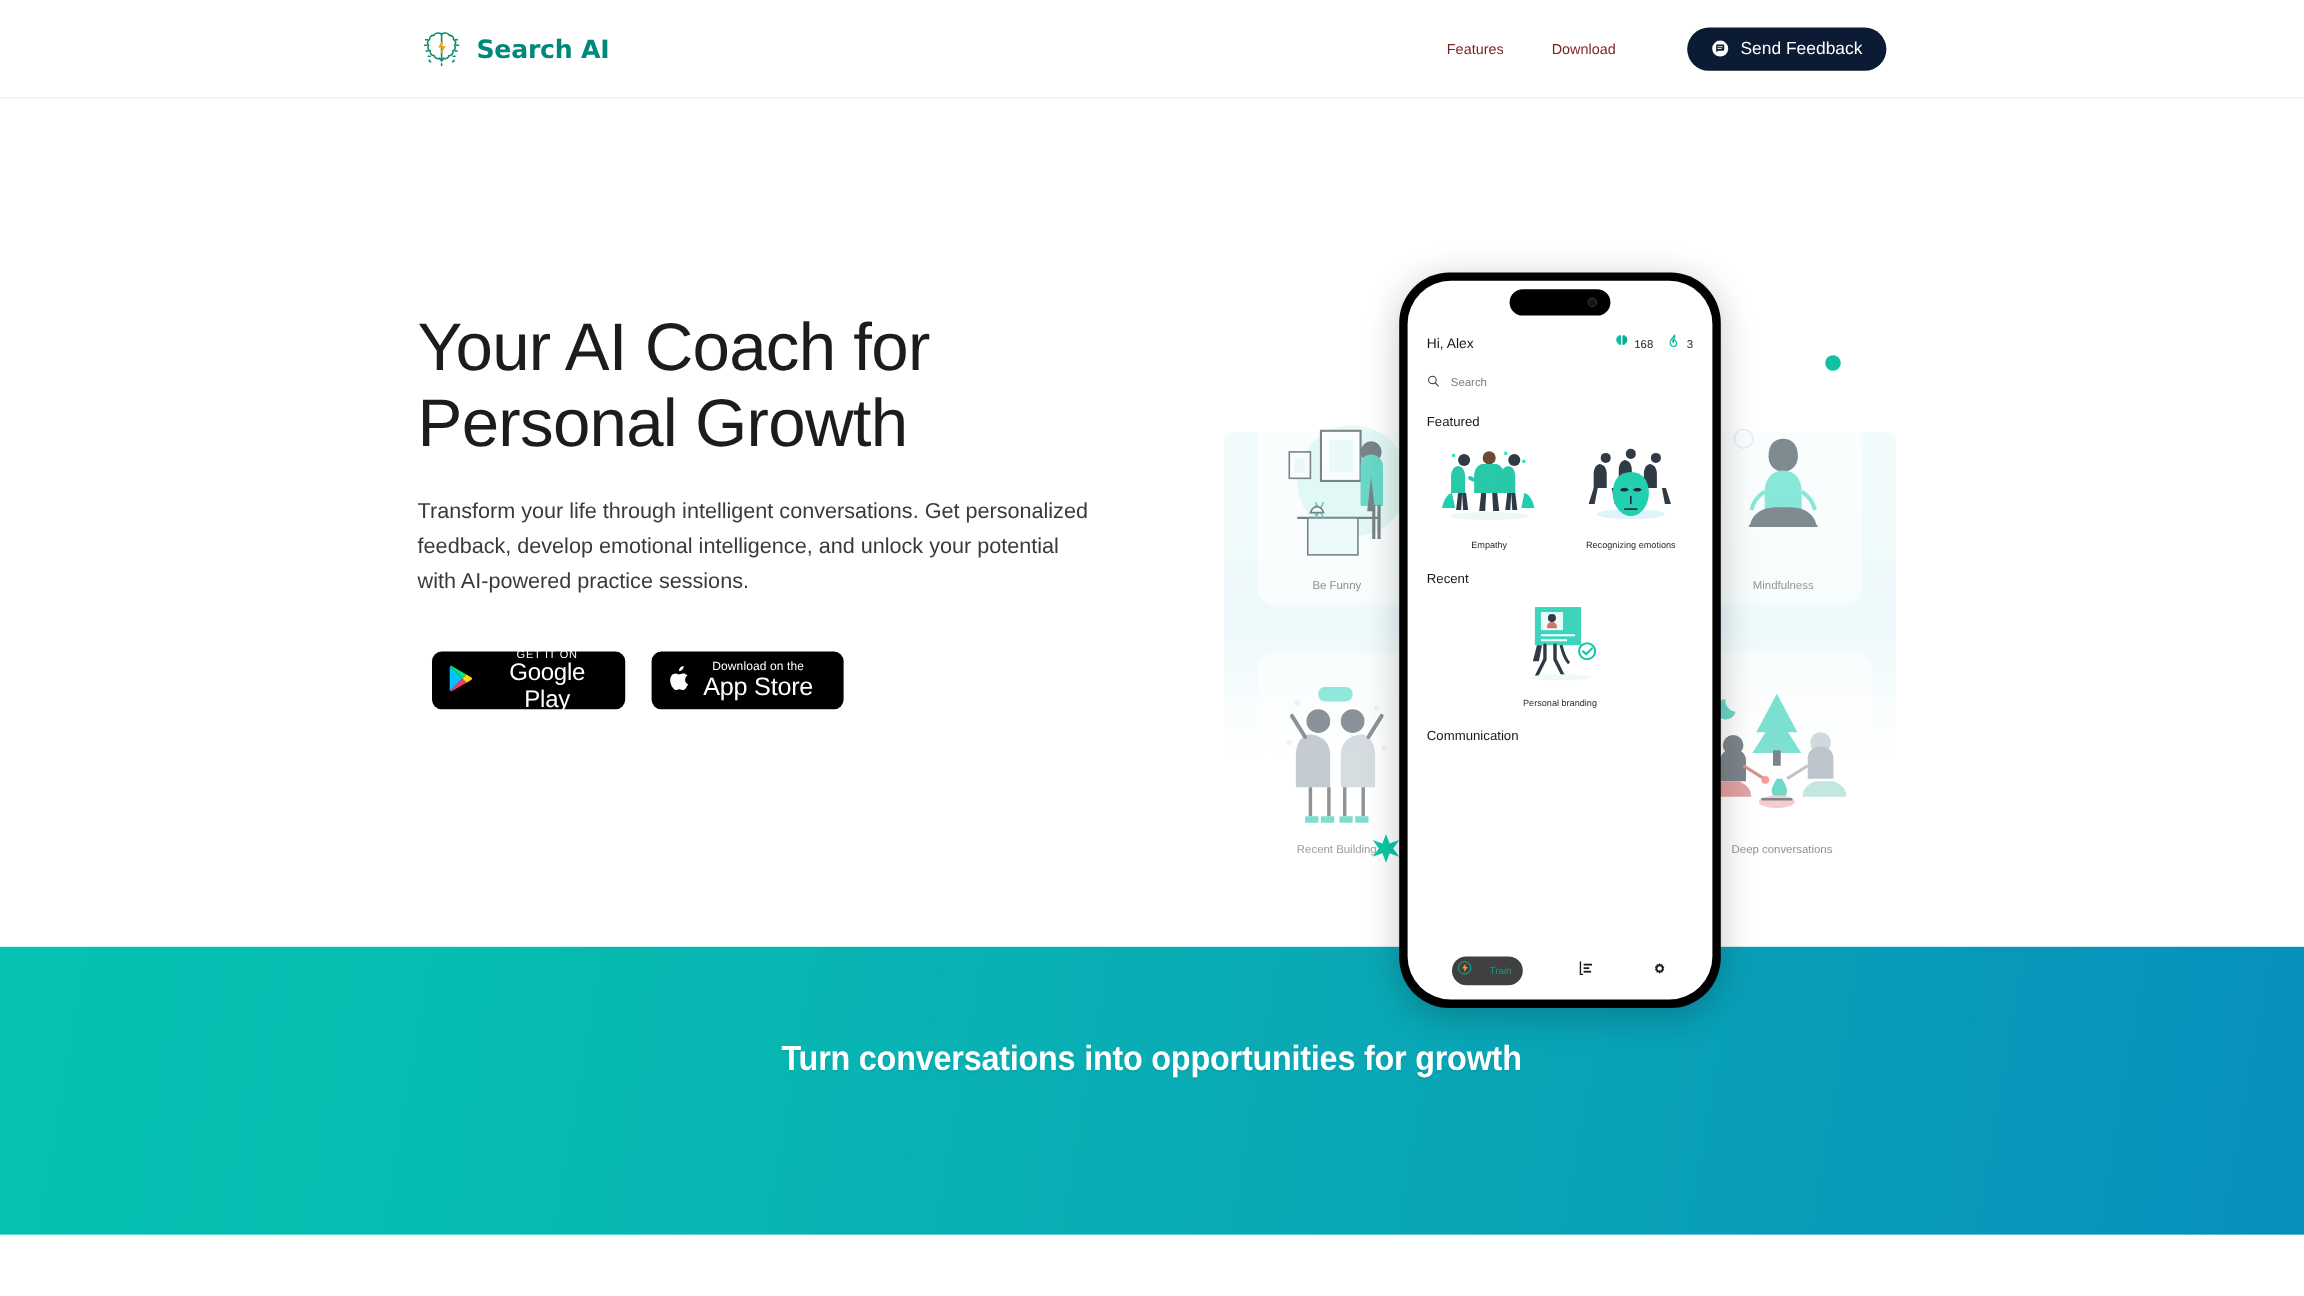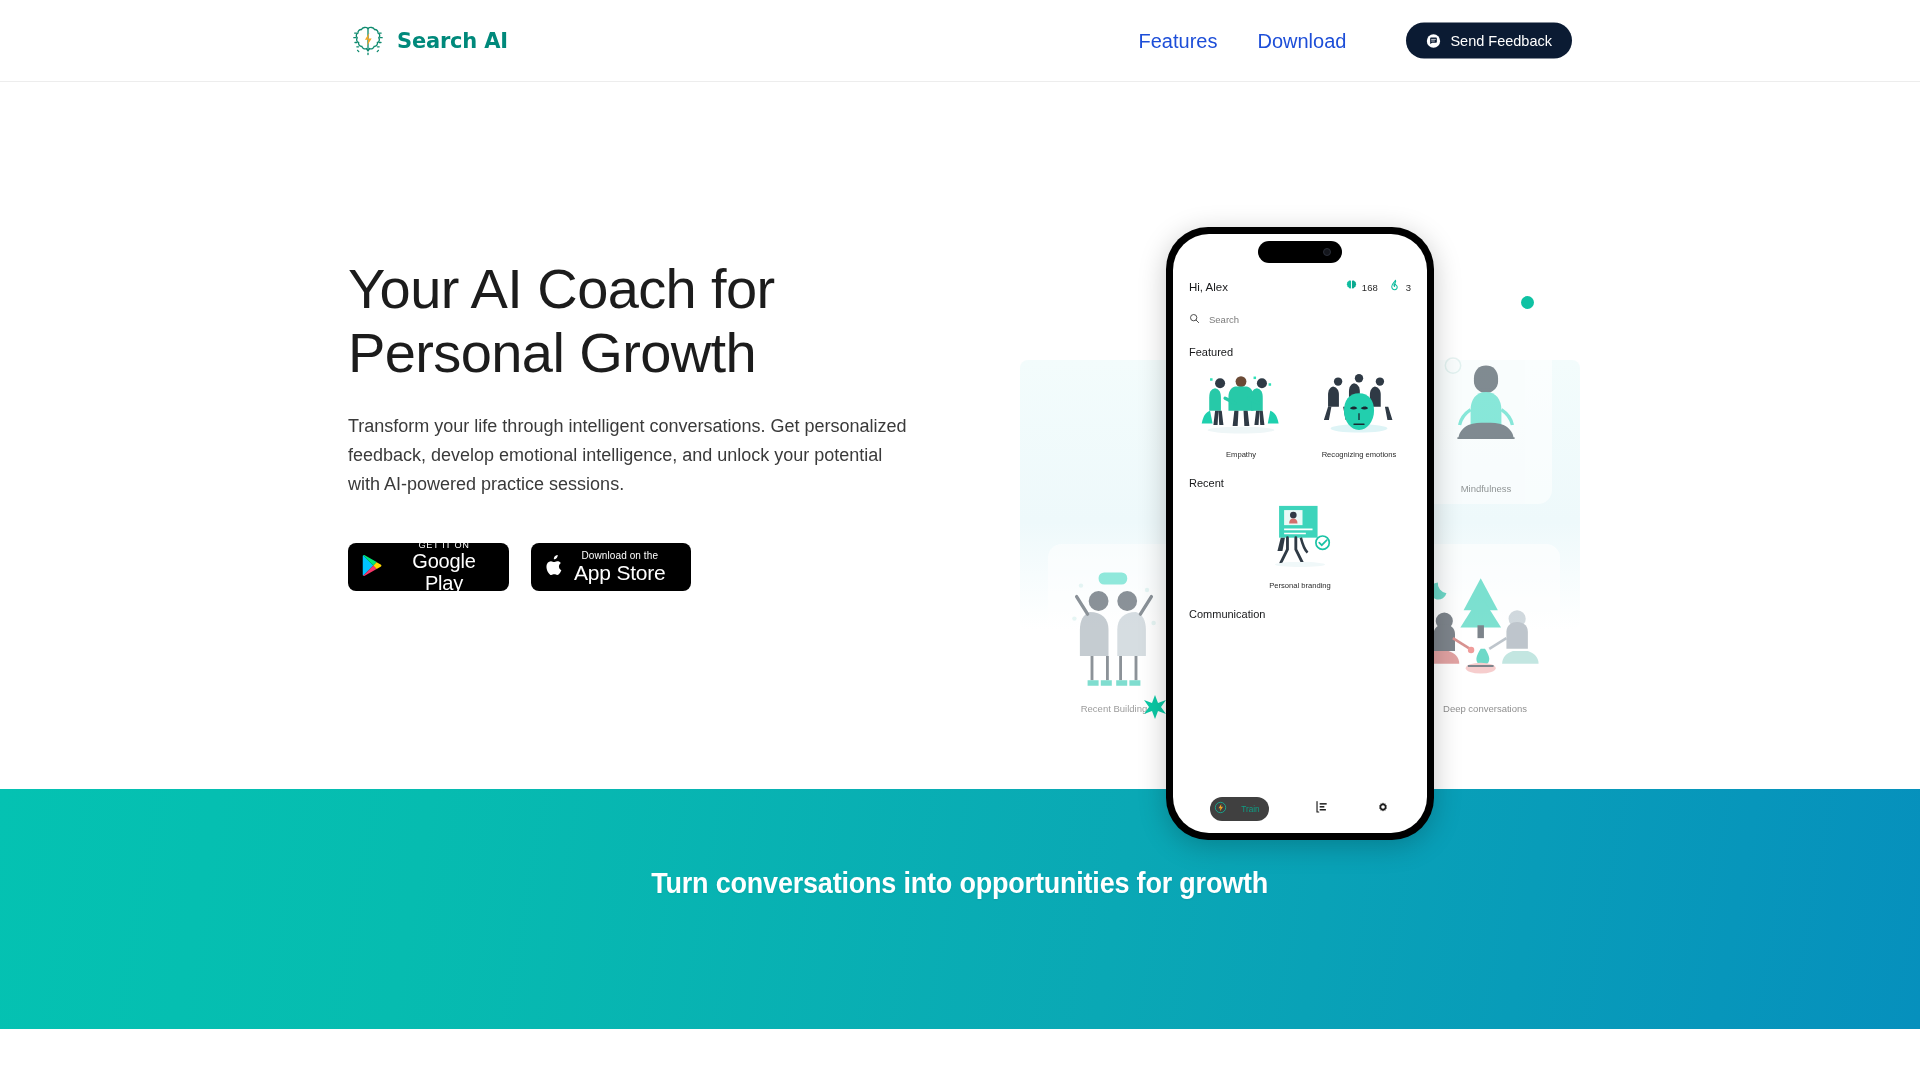--- a/index.html
+++ b/index.html
@@ -27,21 +27,21 @@
   .brand-name{
     font-size:21px; font-weight:bold; color:#00897b;
     letter-spacing:-.2px;
     font-family:"DejaVu Sans", sans-serif;
   }
   .nav{
     position:absolute; right:348px; top:50%; transform:translateY(-50%);
     display:flex; align-items:center; gap:0px;
   }
   .nav-link{
-    font-size:20px; color:#1d4ed8; padding:8px 20px;
+    font-size:12px; color:#7f1d1d; padding:8px 20px;
     text-decoration:none; white-space:nowrap; cursor:pointer;
   }
   .feedback-btn{
     margin-left:40px;
     background:#0b1b33; color:#ffffff;
     border:none; border-radius:24px;
     height:36px; padding:0 20px;
     display:flex; align-items:center; gap:9px;
     font-size:14.5px; font-family:"Liberation Sans", sans-serif;
     cursor:pointer; white-space:nowrap;
@@ -61,21 +61,21 @@
     color:#1c1c1c; letter-spacing:-0.6px;
     font-family:"Liberation Sans", sans-serif;
     white-space:pre-line;
   }
   .hero-sub{
     margin-top:27px;
     font-size:18px; line-height:1.62; color:#3a3a3a;
     max-width:560px;
   }
   .store-row{
-    margin-top:44px; display:flex; gap:22px; align-items:center;
+    margin-top:44px; display:flex; gap:22px; align-items:center;margin-left:12px;
   }
   .badge{
     background:#000000; border-radius:8px;
     display:flex; align-items:center; gap:10px;
     cursor:pointer; border:none;
   }
   .badge-gp{ width:161px; height:48px; padding:0 13px; }
   .badge-as{ width:160px; height:48px; padding:0 13px; }
   .badge-txt{ display:flex; flex-direction:column; justify-content:center; }
   .badge-small{
@@ -305,20 +305,40 @@
         </span>
       </button>
 
     </div>
   </div>
 
   <div class="showcase">
 
     <div class="band"></div>
 
+    <div class="ghost ghost-1">
+      <div class="ghost-art">
+        <svg viewBox="0 0 120 130" width="100%" height="100%">
+          <circle cx="72" cy="58" r="42" fill="#d9f7f2"></circle>
+          <rect x="48" y="20" width="30" height="38" fill="#fff" stroke="#2f3a45" stroke-width="1.6"></rect>
+          <rect x="54" y="27" width="18" height="24" fill="#e3f9f5"></rect>
+          <rect x="24" y="36" width="16" height="20" fill="#fff" stroke="#2f3a45" stroke-width="1.2"></rect>
+          <rect x="28" y="41" width="8" height="11" fill="#e3f9f5"></rect>
+          <path d="M30 86h62" stroke="#2f3a45" stroke-width="1.6"></path>
+          <rect x="38" y="86" width="38" height="28" fill="#eafbf8" stroke="#2f3a45" stroke-width="1.2"></rect>
+          <path d="M44 86v-10M50 74l-6 12M44 74l6 12" stroke="#12b39a" stroke-width="1.2"></path>
+          <path d="M40 82c2-6 8-6 10 0z" fill="#fff" stroke="#2f3a45" stroke-width="1.2"></path>
+          <circle cx="86" cy="36" r="8" fill="#2f3a45"></circle>
+          <path d="M78 46c0-5 4-8 8-8s9 3 9 9v30h-17z" fill="#17c3a8"></path>
+          <path d="M86 55l-3 26h6z" fill="#2f3a45"></path>
+          <path d="M88 76v26M92 76v26" stroke="#2f3a45" stroke-width="2.4"></path>
+        </svg>
+      </div>
+      <div class="ghost-label">Be Funny</div>
+    </div>
 
     <div class="ghost ghost-2">
       <div class="ghost-art">
         <svg viewBox="0 0 120 130" width="100%" height="100%">
           <circle cx="30" cy="26" r="7" fill="none" stroke="#d7ece9" stroke-width="1.4"></circle>
           <circle cx="60" cy="40" r="11" fill="#2f3a45"></circle>
           <path d="M49 38c0-8 5-12 11-12s11 4 11 12c0 6-3 9-3 9H52s-3-3-3-9z" fill="#2f3a45"></path>
           <path d="M60 50c-9 0-14 7-14 16v14h28V66c0-9-5-16-14-16z" fill="#3cd9c0"></path>
           <path d="M44 80c-6 3-9 8-9 12h50c0-4-3-9-9-12-5-2-10-2-16-2s-11 0-16 2z" fill="#2f3a45"></path>
           <path d="M34 92h52" stroke="#2f3a45" stroke-width="1.6"></path>

